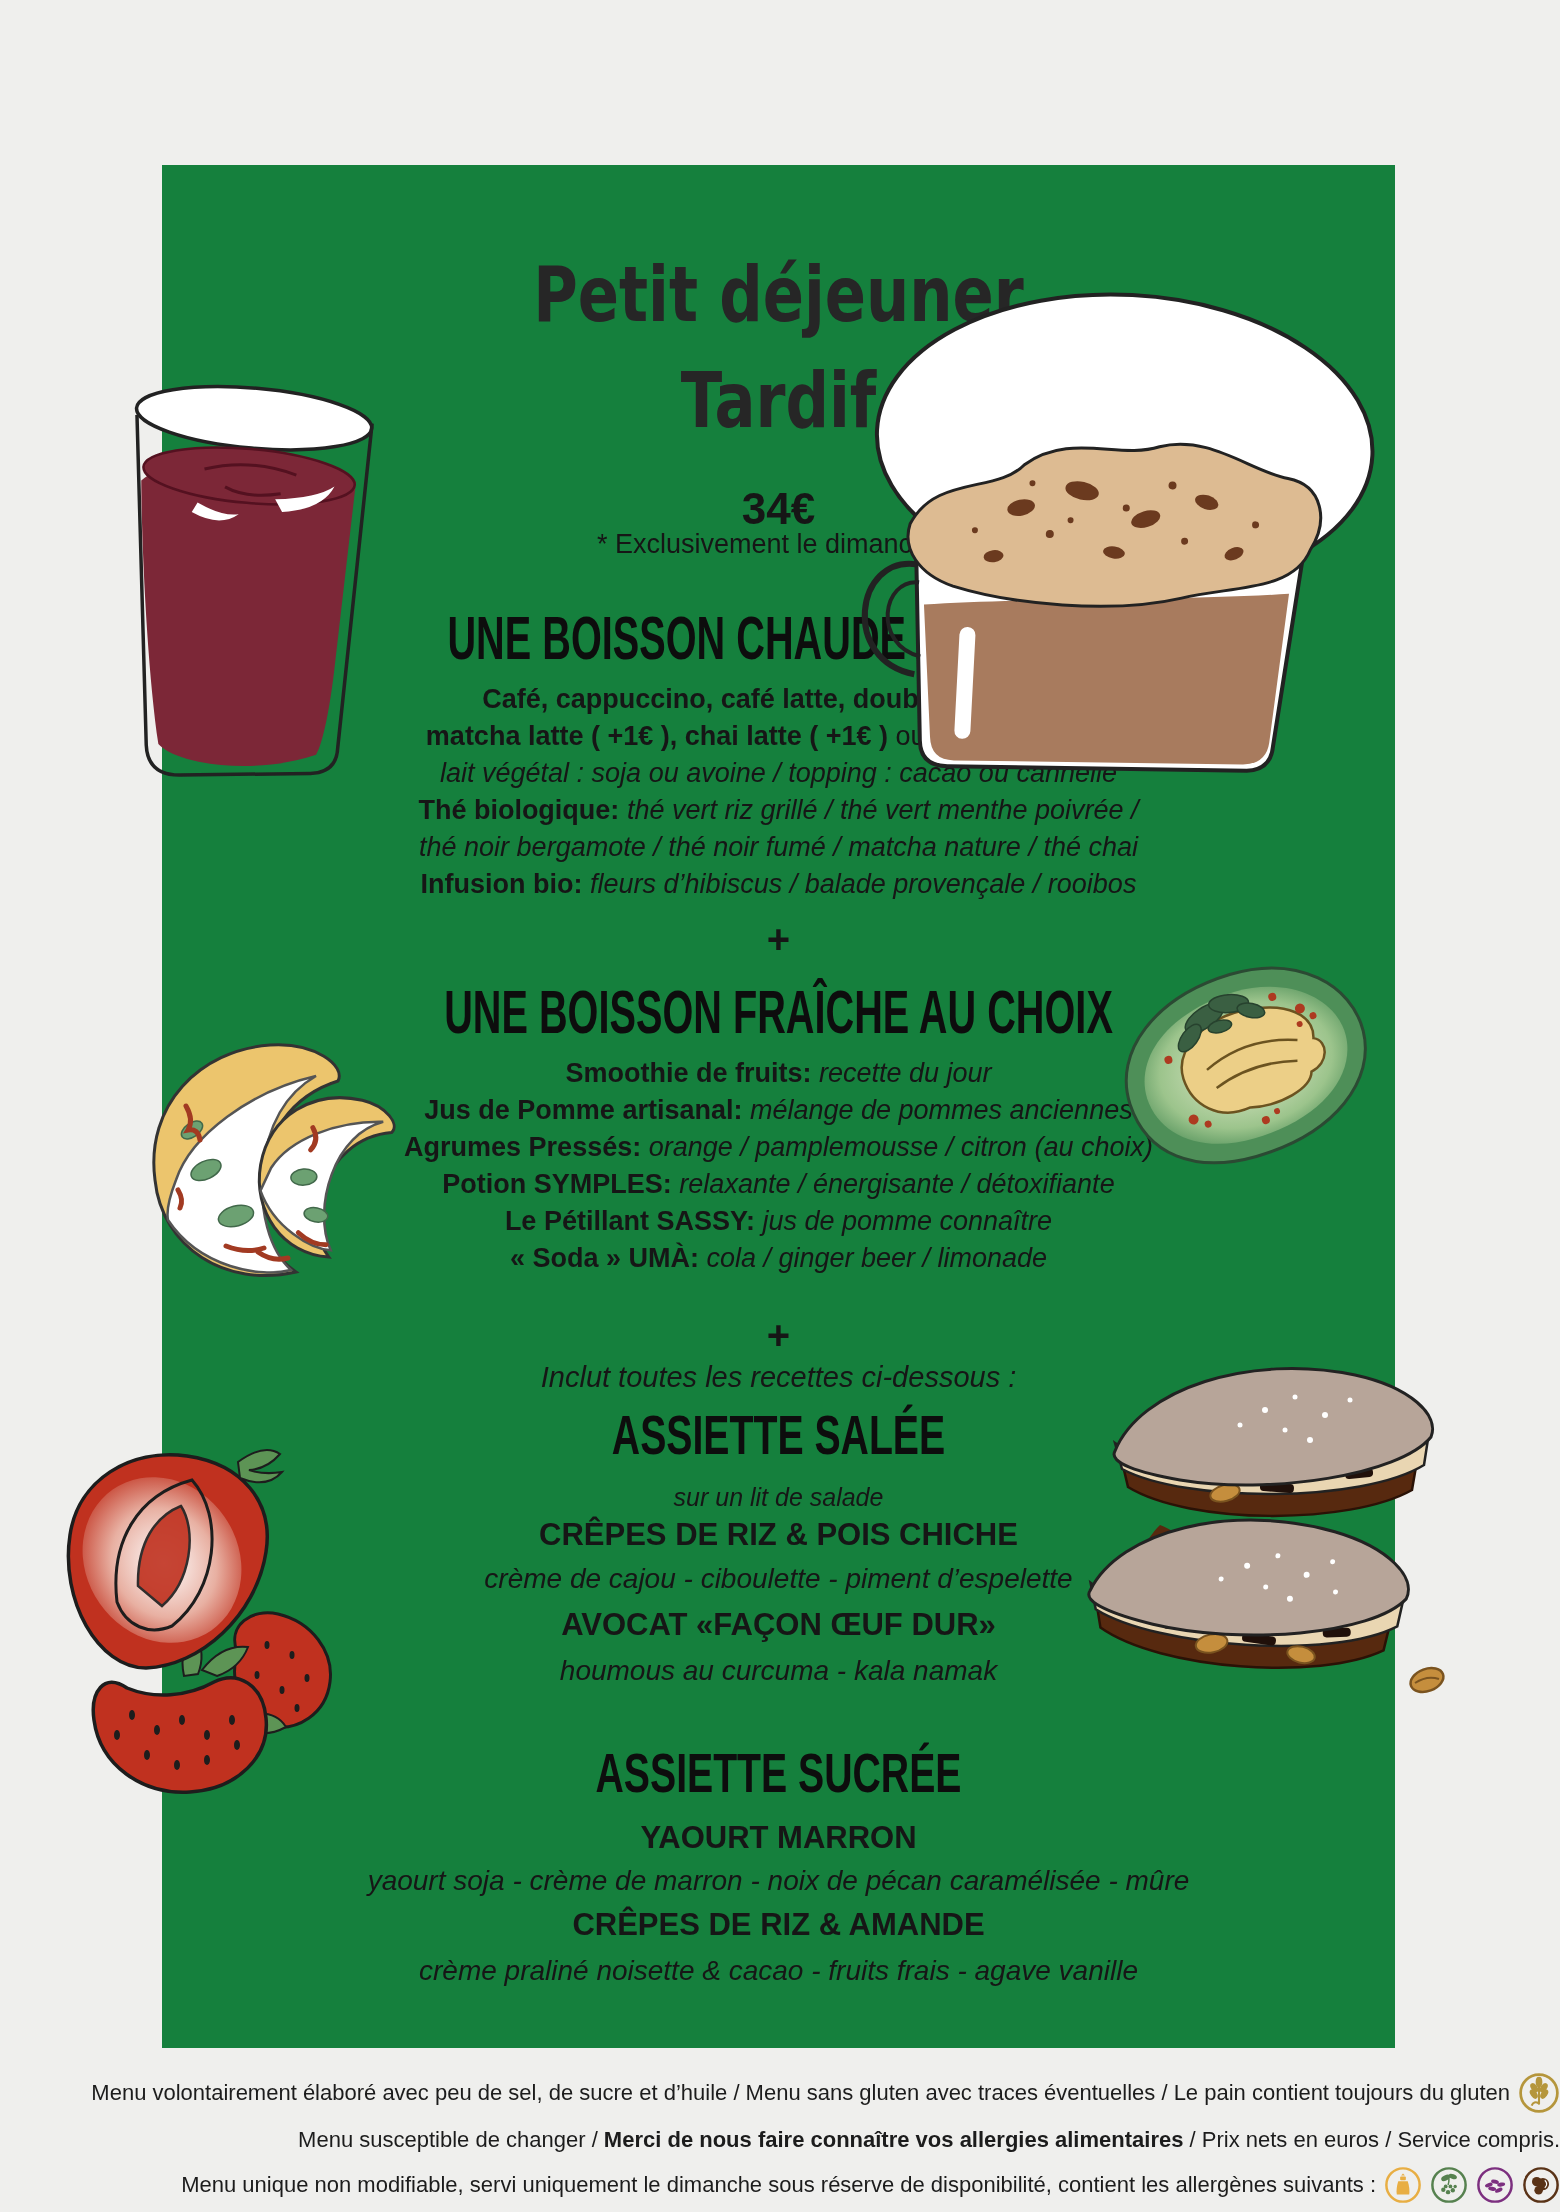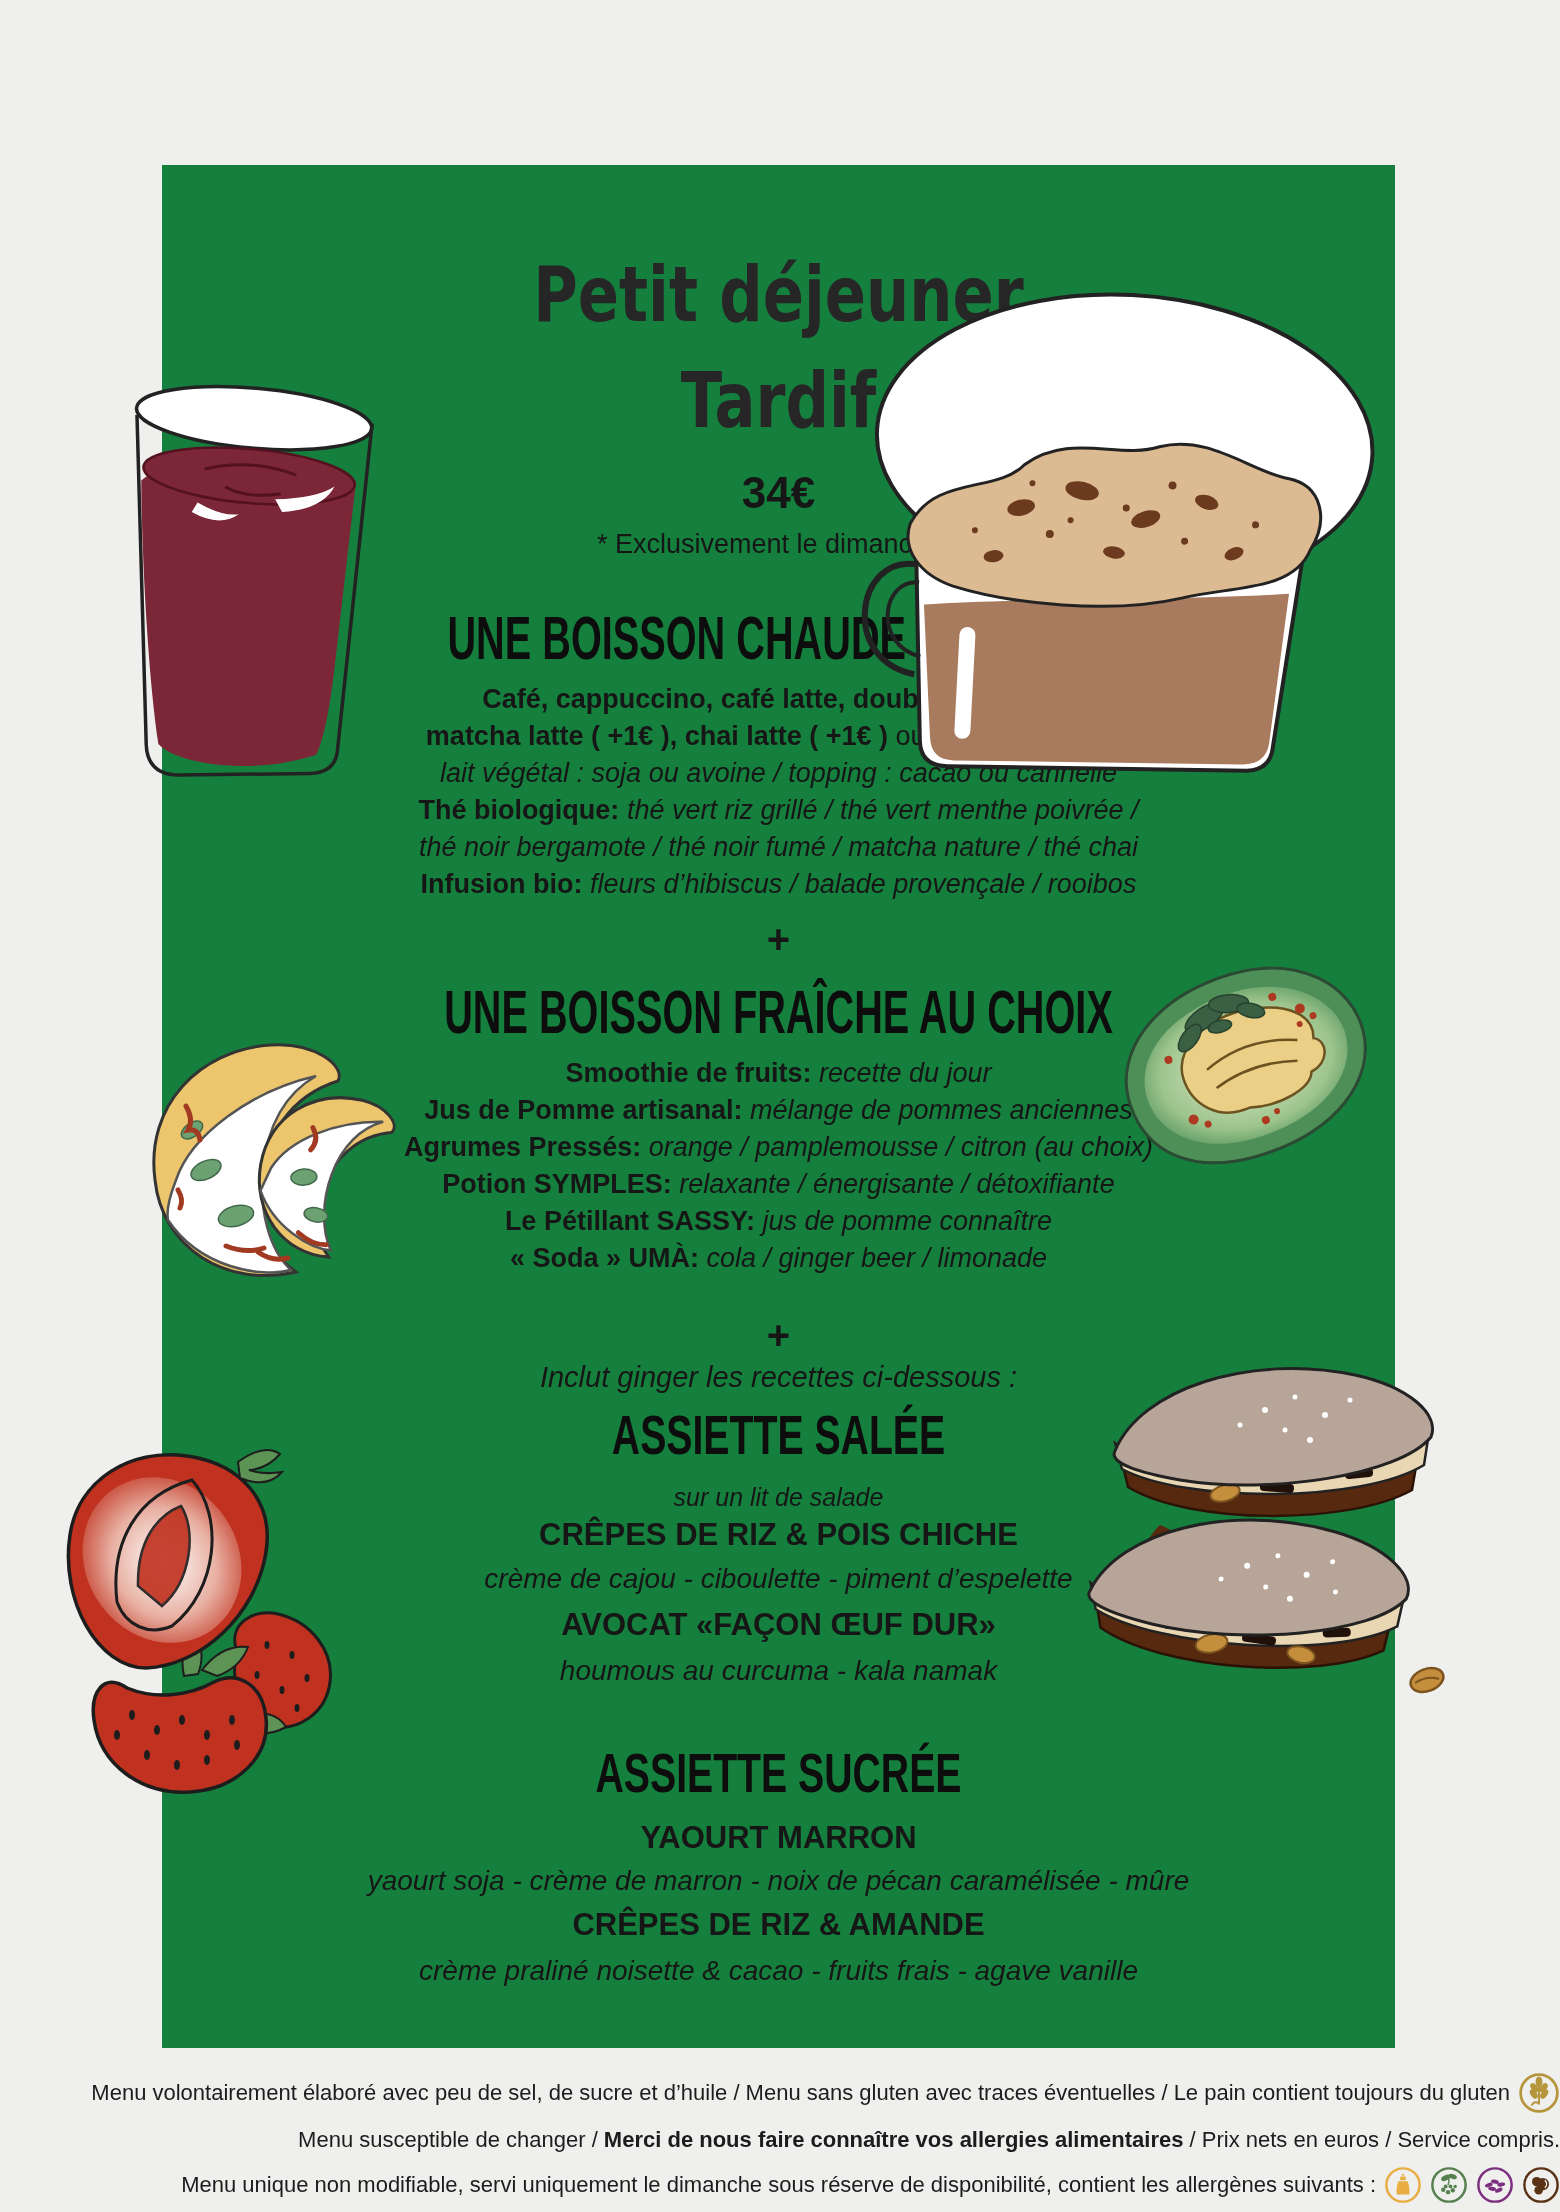--- a/index.html
+++ b/index.html
@@ -29,21 +29,21 @@
   .aicon{display:inline-flex;align-items:center;}
 </style>
 </head>
 <body>
 
 <div class="page">
 
   <div class="card">
     <div class="tb title" style="top:92px">Petit déjeuner</div>
     <div class="tb title" style="top:198px">Tardif</div>
-    <div class="tb price" style="top:303px">34€</div>
+    <div class="tb price" style="top:319px">34€</div>
     <div class="tb note" style="top:364px">* Exclusivement le dimanche *</div>
 
     <div class="tb cond" style="top:442px">UNE BOISSON CHAUDE AU CHOIX</div>
     <div class="tb" style="top:516px">
       <div class="bodyline"><span class="run-b">Café, cappuccino, café latte, double expresso,</span></div>
       <div class="bodyline"><span class="run-b">matcha latte ( +1€ ), chai latte ( +1€ ) </span><span class="run-r">ou </span><span class="run-b">chocolat chaud</span></div>
       <div class="bodyline"><span class="run-i">lait végétal : soja ou avoine / topping : cacao ou cannelle</span></div>
       <div class="bodyline"><span class="run-b">Thé biologique: </span><span class="run-i">thé vert riz grillé / thé vert menthe poivrée /</span></div>
       <div class="bodyline"><span class="run-i">thé noir bergamote / thé noir fumé / matcha nature / thé chai</span></div>
       <div class="bodyline"><span class="run-b">Infusion bio: </span><span class="run-i">fleurs d’hibiscus / balade provençale / rooibos</span></div>
@@ -55,21 +55,21 @@
     <div class="tb" style="top:890px">
       <div class="bodyline"><span class="run-b">Smoothie de fruits: </span><span class="run-i">recette du jour</span></div>
       <div class="bodyline"><span class="run-b">Jus de Pomme artisanal: </span><span class="run-i">mélange de pommes anciennes</span></div>
       <div class="bodyline"><span class="run-b">Agrumes Pressés: </span><span class="run-i">orange / pamplemousse / citron (au choix)</span></div>
       <div class="bodyline"><span class="run-b">Potion SYMPLES: </span><span class="run-i">relaxante / énergisante / détoxifiante</span></div>
       <div class="bodyline"><span class="run-b">Le Pétillant SASSY: </span><span class="run-i">jus de pomme connaître</span></div>
       <div class="bodyline"><span class="run-b">« Soda » UMÀ: </span><span class="run-i">cola / ginger beer / limonade</span></div>
     </div>
 
     <div class="tb plus" style="top:1148px">+</div>
-    <div class="tb inclut" style="top:1196px">Inclut ginger les recettes ci-dessous :</div>
+    <div class="tb inclut" style="top:1196px">Inclut toutes les recettes ci-dessous :</div>
 
     <div class="tb cond2" style="top:1242px">ASSIETTE SALÉE</div>
     <div class="tb subsmall" style="top:1318px">sur un lit de salade</div>
     <div class="tb itemname" style="top:1352px">CRÊPES DE RIZ &amp; POIS CHICHE</div>
     <div class="tb itemdesc" style="top:1398px">crème de cajou - ciboulette - piment d’espelette</div>
     <div class="tb itemname" style="top:1442px">AVOCAT «FAÇON ŒUF DUR»</div>
     <div class="tb itemdesc" style="top:1490px">houmous au curcuma - kala namak</div>
 
     <div class="tb cond2" style="top:1580px">ASSIETTE SUCRÉE</div>
     <div class="tb itemname" style="top:1655px">YAOURT MARRON</div>

